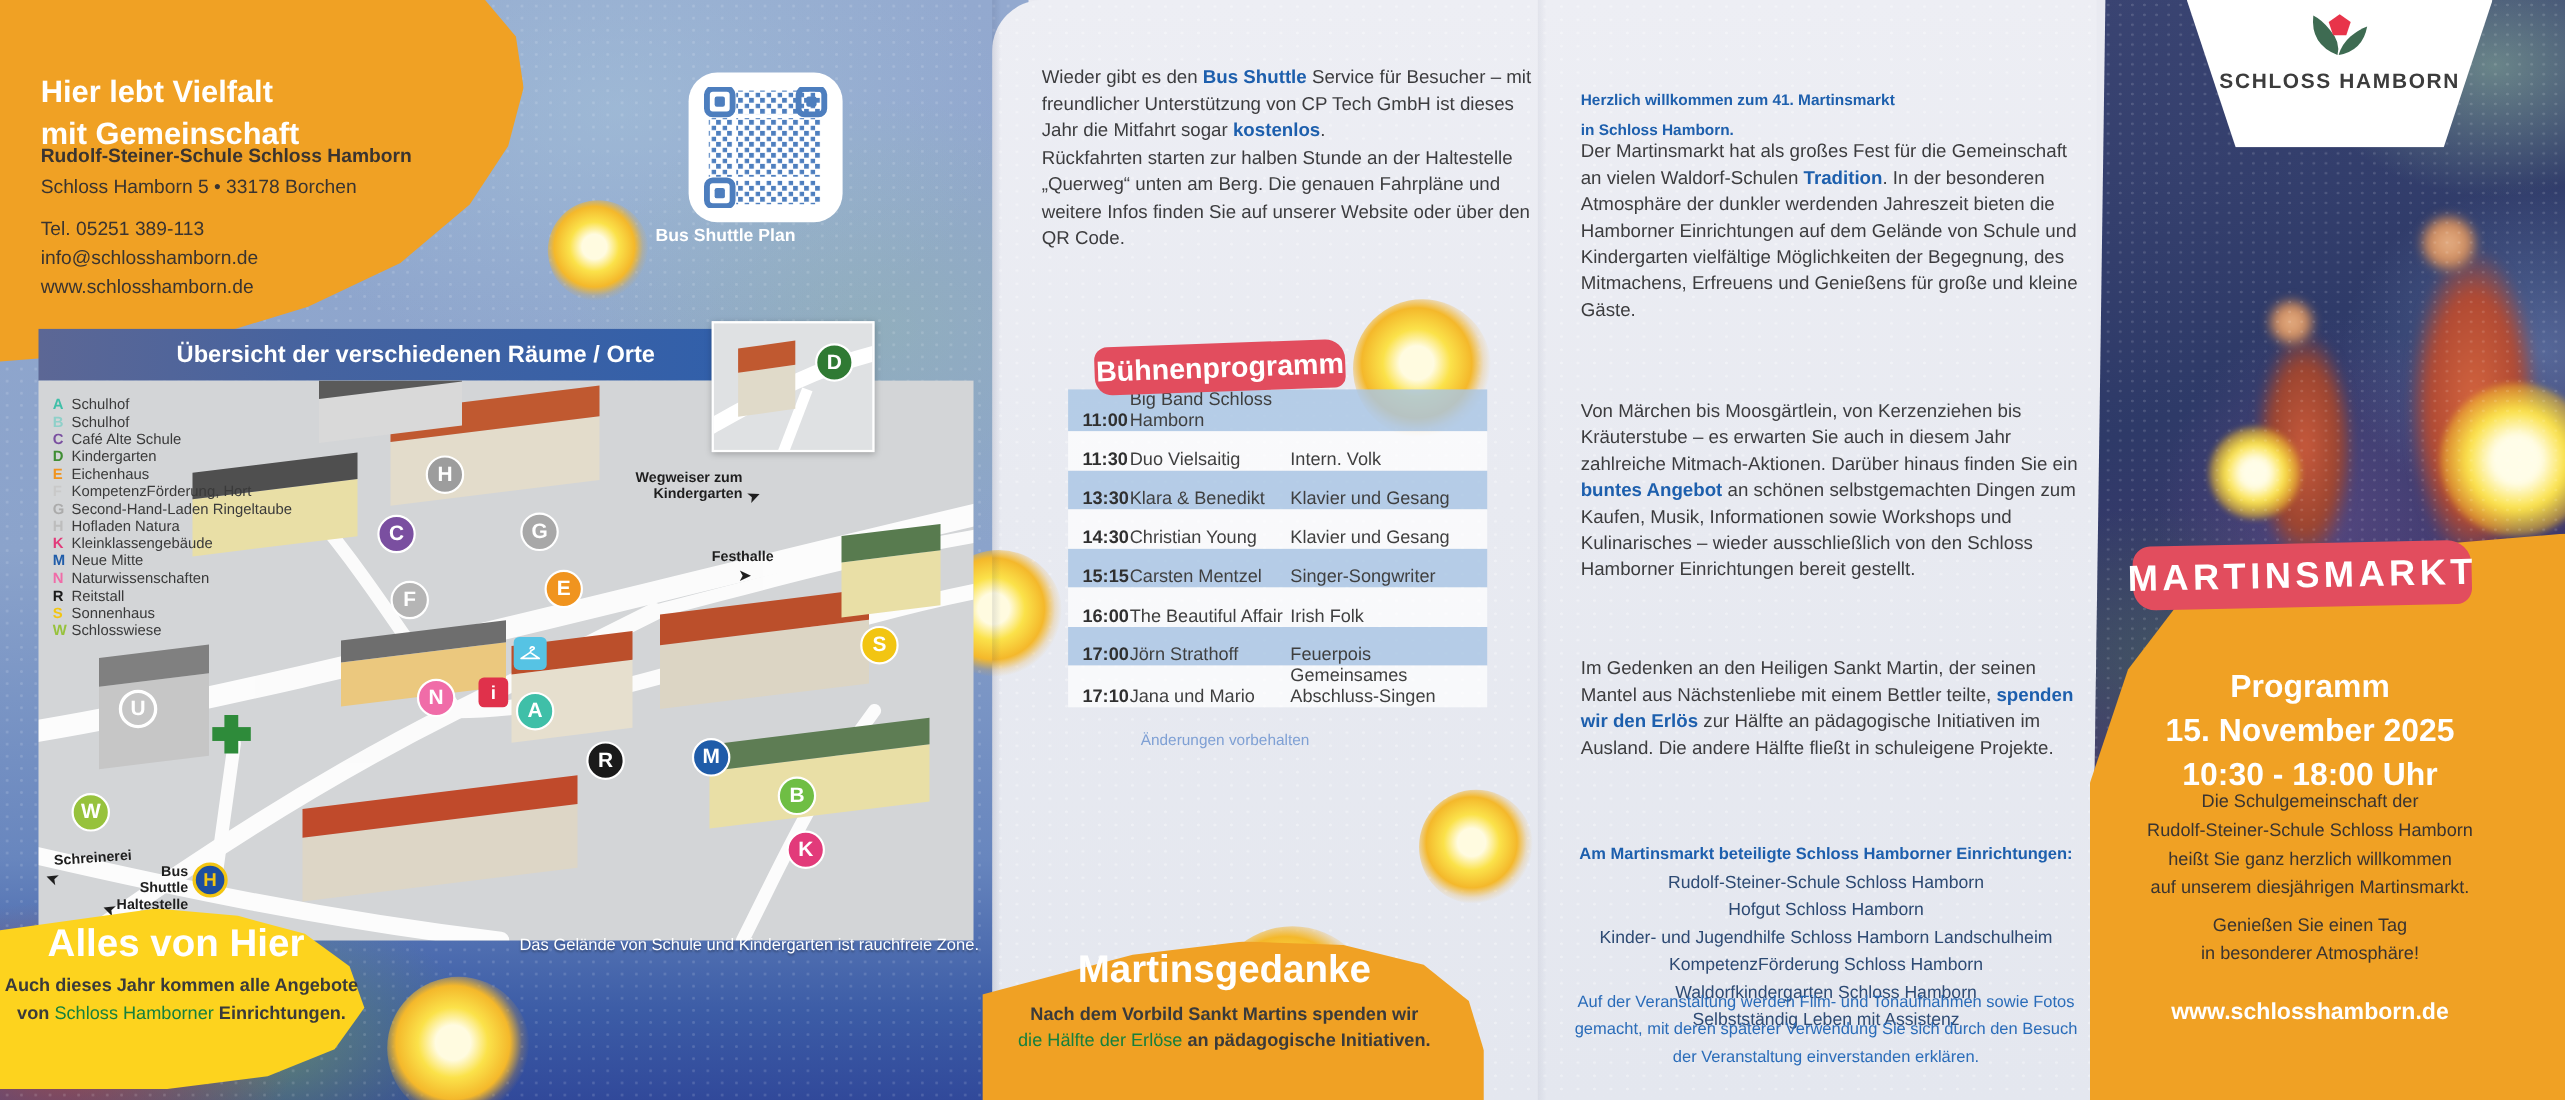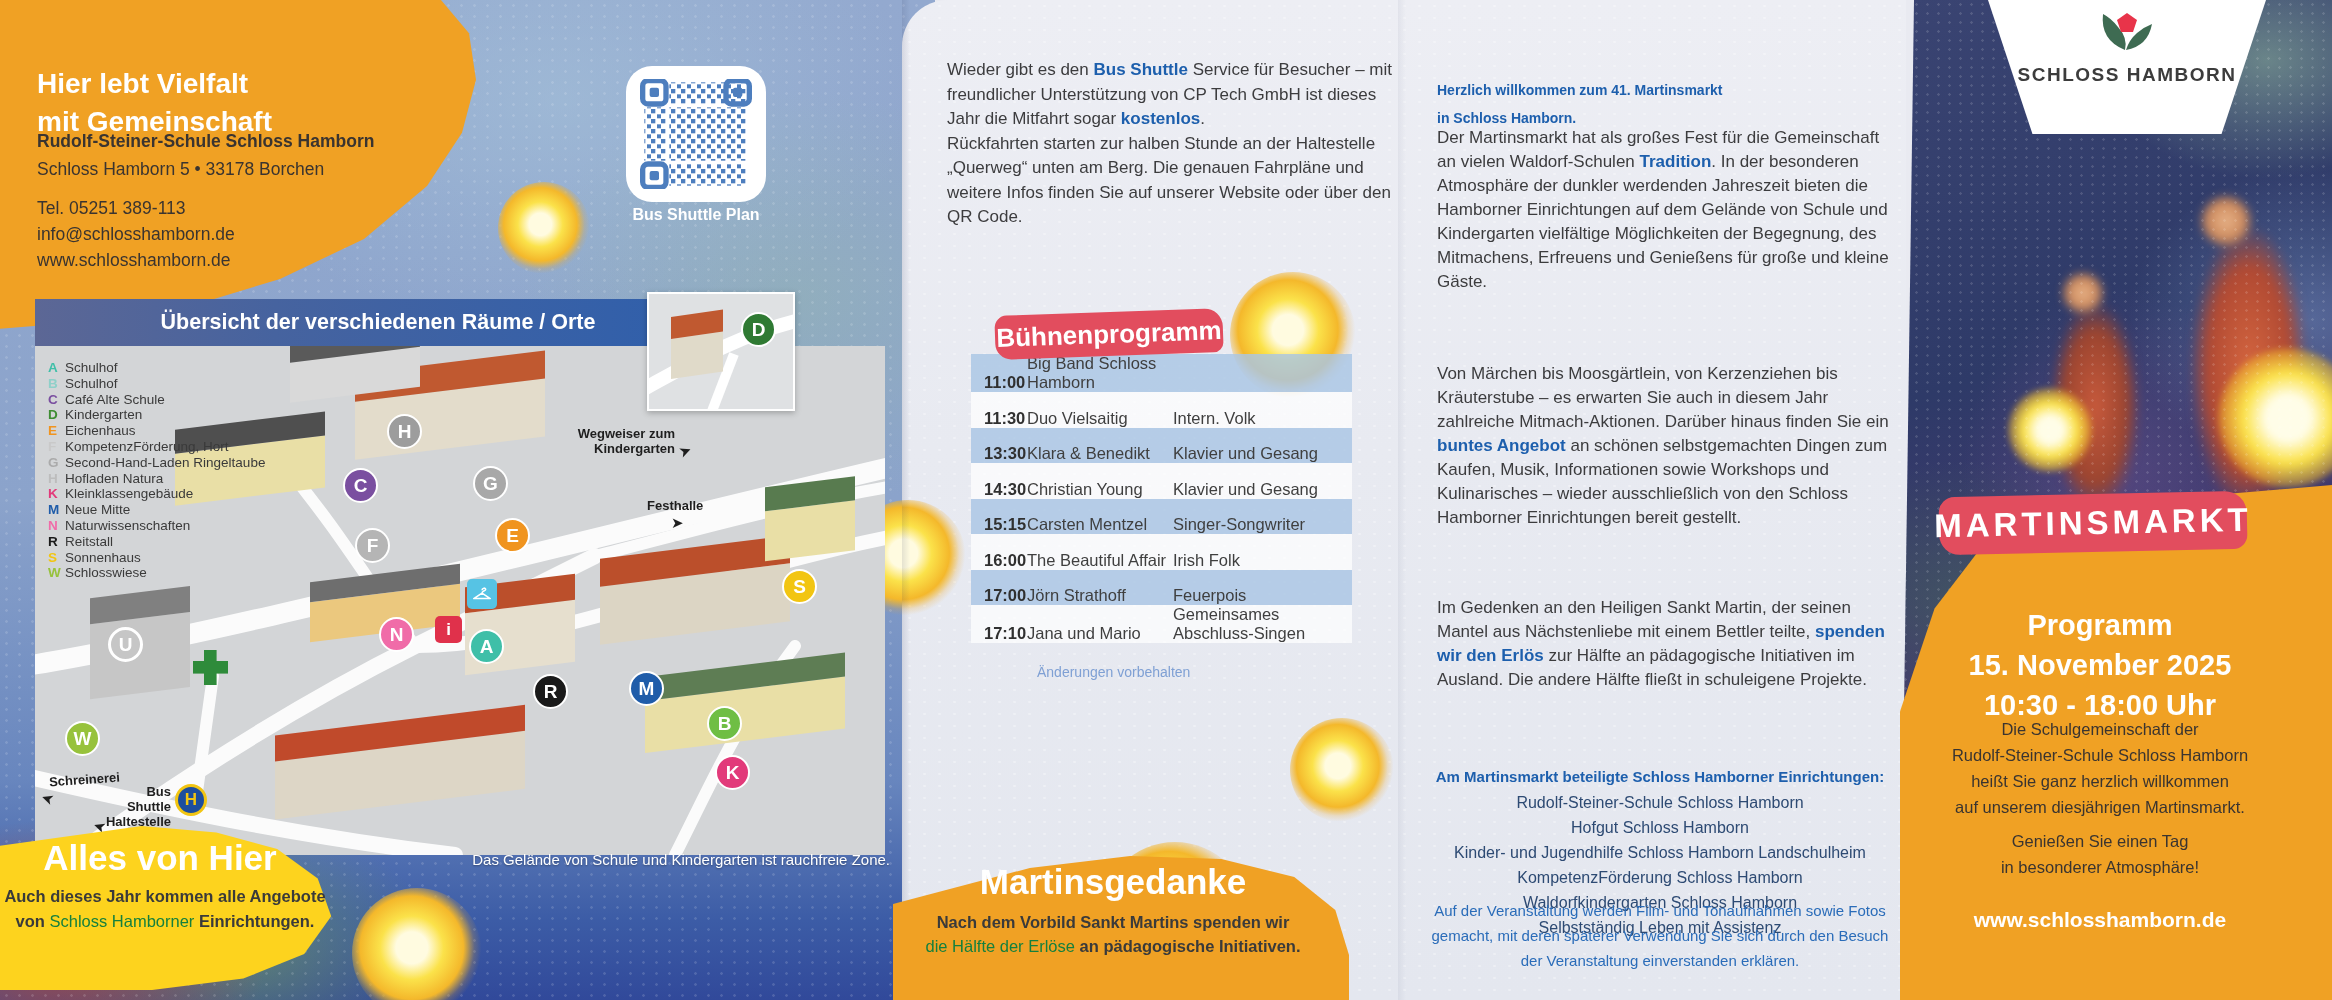--- a/index.html
+++ b/index.html
@@ -30,21 +30,21 @@
     background:linear-gradient(90deg, rgba(40,50,90,.12), transparent); }
 
   
   .orange-blob { position:absolute; left:0; top:0; width:700px; height:332px; background:#F0A124;
     clip-path:polygon(0 0,63% 0,67% 10%,68% 24%,66% 40%,61% 56%,52% 72%,40% 84%,26% 93%,12% 97%,0 99%); }
   .headline { position:absolute; left:37px; top:36px; color:#FFFFFF; font-weight:bold; font-size:28px; line-height:38px;margin-top:29px; }
   .school-name { position:absolute; left:37px; top:131px; color:#3A3430; font-weight:bold; font-size:17.5px; }
   .address { position:absolute; left:37px; top:159px; color:#3A3430; font-size:17.5px; }
   .contact { position:absolute; left:37px; top:195px; color:#3A3430; font-size:17.5px; line-height:26px; }
   .qr-card { position:absolute; left:626px; top:66px; width:140px; height:136px; background:#FFFFFF; border-radius:26px; padding:13px; }
-  .qr-label { position:absolute; left:596px; top:206px; width:200px; text-align:center; color:#FFFFFF; font-weight:bold; font-size:16px; }
+  .qr-label { position:absolute; left:596px; top:206px; width:200px; color:#FFFFFF; font-weight:bold; font-size:16px; }
 
   .map-header { position:absolute; left:35px; top:299px; width:686px; height:47px;
     background:linear-gradient(90deg,#5C6795 0%, #46639F 35%, #2E5FAC 100%);
     display:flex; align-items:center; justify-content:center; }
   .map-header span { color:#FFFFFF; font-weight:bold; font-size:21.5px; }
   .map-box { position:absolute; left:35px; top:346px; width:850px; height:509px; background:#D3D5D7; overflow:hidden; }
   .legend { position:absolute; left:48px; top:360px; z-index:5; }
   .lg-row { font-size:13.5px; line-height:15.8px; color:#3A3A3A; white-space:nowrap; }
   .lg-letter { display:inline-block; width:17px; font-weight:bold; }
   .mk { position:absolute; width:35px; height:35px; border-radius:50%; border:2.5px solid #FFFFFF;

